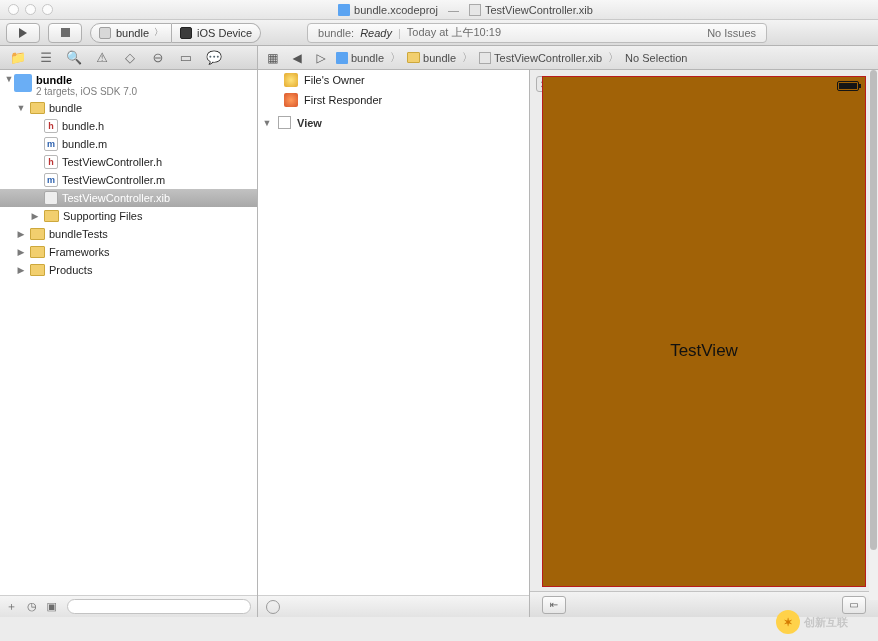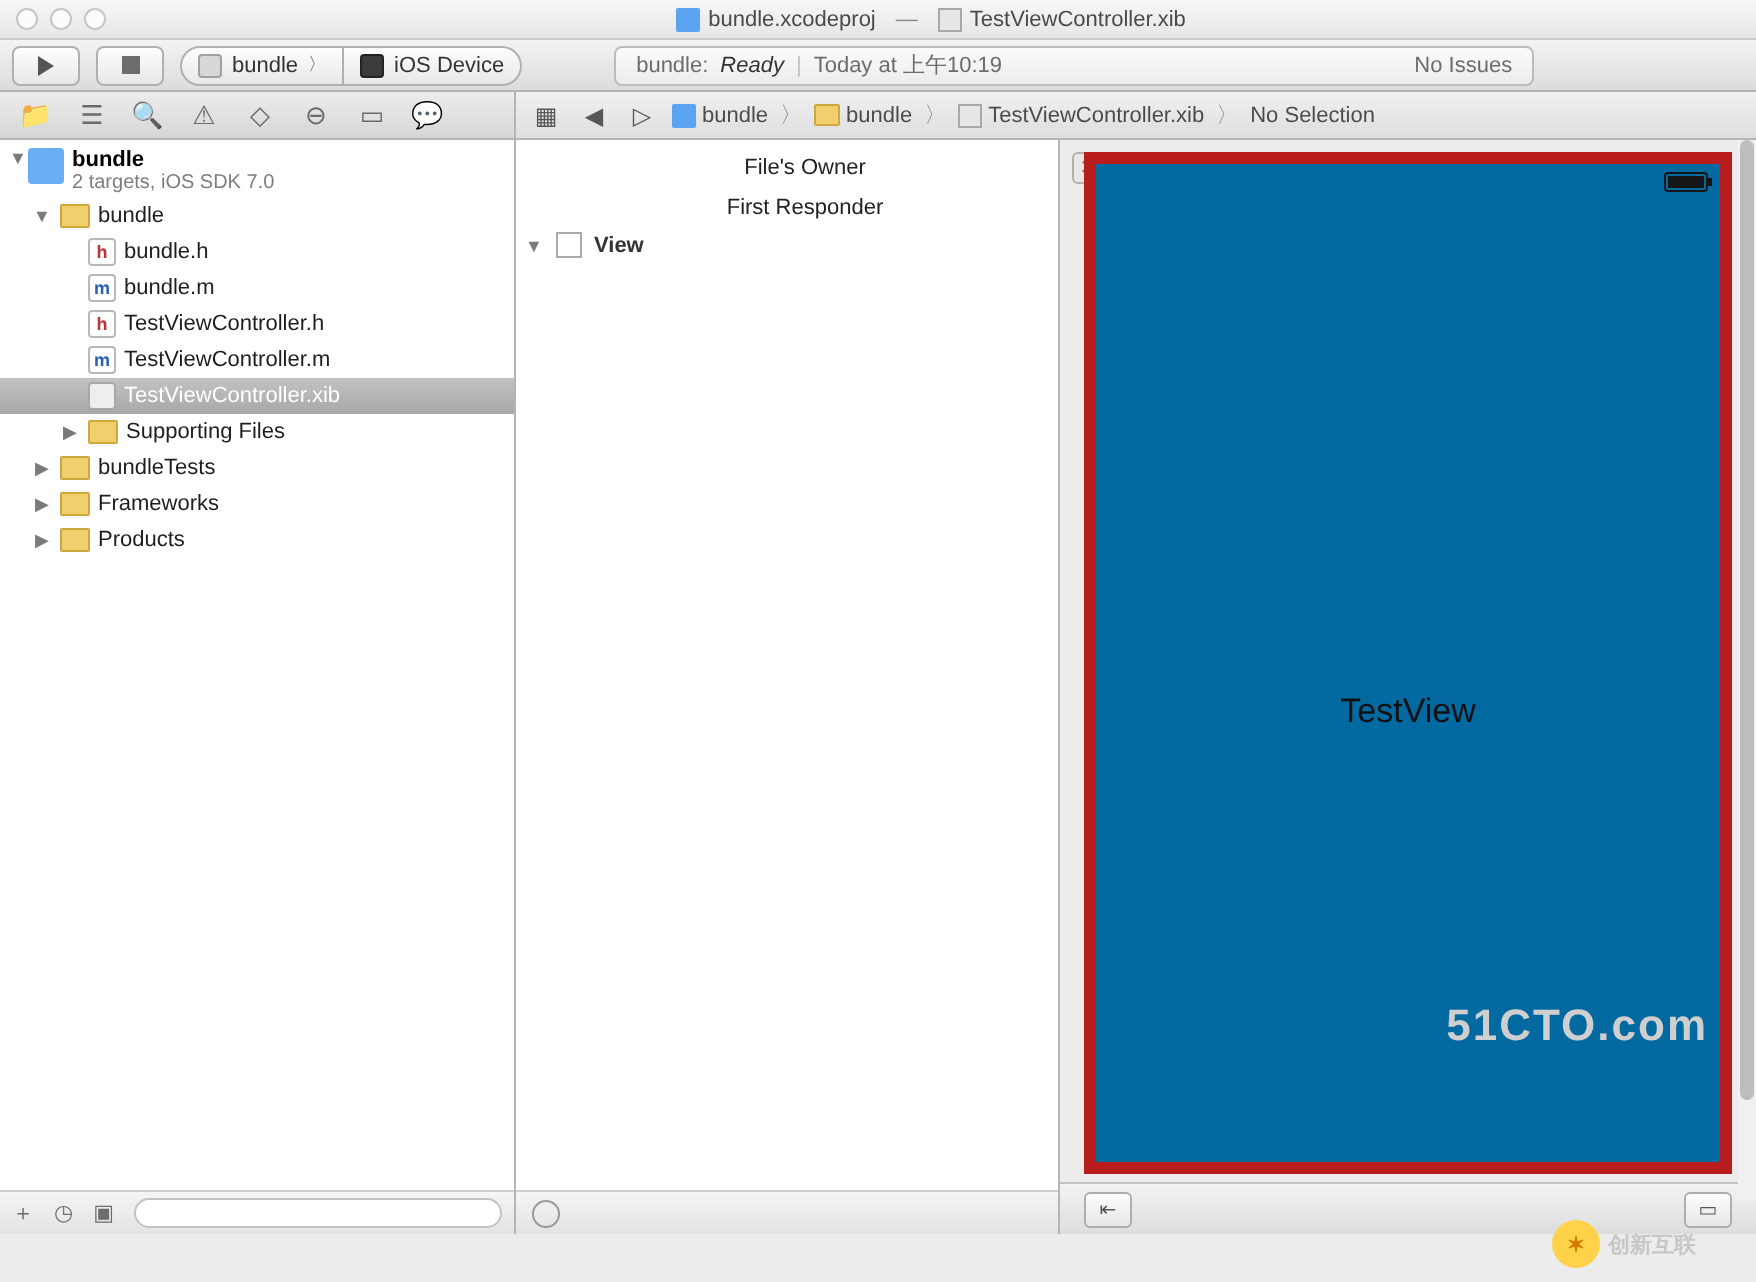--- a/index.html
+++ b/index.html
@@ -60,32 +60,32 @@
   .ficon { width:14px;height:14px;display:inline-flex;align-items:center;justify-content:center;font-size:9px;border-radius:2px; }
   .ic-folder { width:15px;height:12px;background:#f2cf6e;border:1px solid #cda83c; border-radius:1px;}
   .ic-h { width:14px;height:14px;background:#fff;border:1px solid #b8b8b8;color:#b33;font-weight:bold;}
   .ic-m { width:14px;height:14px;background:#fff;border:1px solid #b8b8b8;color:#2a5fae;font-weight:bold;}
   .ic-xib{ width:14px;height:14px;background:#eee;border:1px solid #a8a8a8;}
   .ic-proj{ width:18px;height:18px;background:#6aaef5;border-radius:2px;}
 
   
   .outline { width:272px; background:#fff; border-right:1px solid #b5b5b5; position:relative; }
   .outline .group { padding:6px 8px 2px 8px; color:#333; font-weight:bold; display:flex; align-items:center; gap:6px; }
-  .outline .leaf { display:flex; align-items:center; gap:6px; padding:2px 8px 2px 26px; color:#222; height:20px;flex-direction:column;}
+  .outline .leaf { display:flex; align-items:center; gap:6px; padding:2px 8px 2px 26px; color:#222; height:20px;}
   .cube-ic { width:14px;height:14px;border:1px solid #38a1d1;background:#e8f5fb; transform:rotate(45deg); }
   .owner-ic{ width:14px;height:14px;background:radial-gradient(#ffe37a,#e3a92e); border-radius:2px;}
   .resp-ic { width:14px;height:14px;background:radial-gradient(#ff9a5a,#d9562a); border-radius:2px;}
   .view-ic { width:13px;height:13px;border:1px solid #aaa;background:#fff;}
   .outline .bottom { position:absolute; bottom:0; left:0; right:0; height:22px; border-top:1px solid #cfcfcf; background:linear-gradient(#f5f5f5,#e3e3e3); display:flex; align-items:center; padding-left:8px;}
   .outline .bottom .circ { width:14px;height:14px;border:1px solid #9a9a9a;border-radius:50%;}
 
   
   .canvas { flex:1; background:#ececec; position:relative; }
   .close-x { position:absolute; top:6px; left:6px; width:16px;height:16px;border:1px solid #b0b0b0;border-radius:3px;background:#e8e8e8;display:flex;align-items:center;justify-content:center;color:#777;font-size:10px;}
-  .phone { position:absolute; left:12px; top:6px; right:12px; bottom:30px; background:#0369a1; border:6px solid #b91c1c; }
+  .phone { position:absolute; left:12px; top:6px; right:12px; bottom:30px; background:#a16207; border:1px solid #b91c1c; }
   .statusbar { height:18px; display:flex; align-items:center; padding:0 6px;}
   .battery { margin-left:auto; width:22px;height:10px;border:1px solid #151515;border-radius:2px;position:relative;}
   .battery:after{content:"";position:absolute;right:-3px;top:2px;width:2px;height:4px;background:#151515;}
   .battery .fill{position:absolute;left:1px;top:1px;bottom:1px;right:1px;background:#151515;}
   .testlabel { position:absolute; top:264px; width:100%; text-align:center; font-size:17px; color:#111; font-family:Helvetica; }
   .canvas-footer { position:absolute; bottom:0; left:0; right:0; height:26px; border-top:1px solid #c3c3c3; background:linear-gradient(#f3f3f3,#dddddd); display:flex; align-items:center; padding:0 12px;}
   .small-btn { width:24px;height:18px;border:1px solid #adadad;border-radius:3px;background:linear-gradient(#fdfdfd,#e6e6e6);display:flex;align-items:center;justify-content:center;color:#585858;font-size:10px;}
   .canvas-footer .r { margin-left:auto;}
   .vscroll { position:absolute; right:0; top:70px; width:9px; height:530px; background:#f0f0f0; }
   .vscroll .thumb { position:absolute; left:1px; top:0; width:7px; height:480px; background:#bdbdbd; border-radius:4px; }
@@ -272,21 +272,20 @@
 
   <div class="canvas">
     <div class="close-x">✕</div>
     <div class="phone">
       <div class="statusbar">
         <div class="battery">
             <div class="fill"></div>
           </div>
       </div>
       <div class="testlabel">TestView</div>
-      <div class="wm2">51CTO.com</div>
     </div>
     <div class="canvas-footer">
       <div class="small-btn">⇤</div>
       <div class="small-btn r">▭</div>
     </div>
   </div>
 
 </div>
 
 <div class="vscroll">

